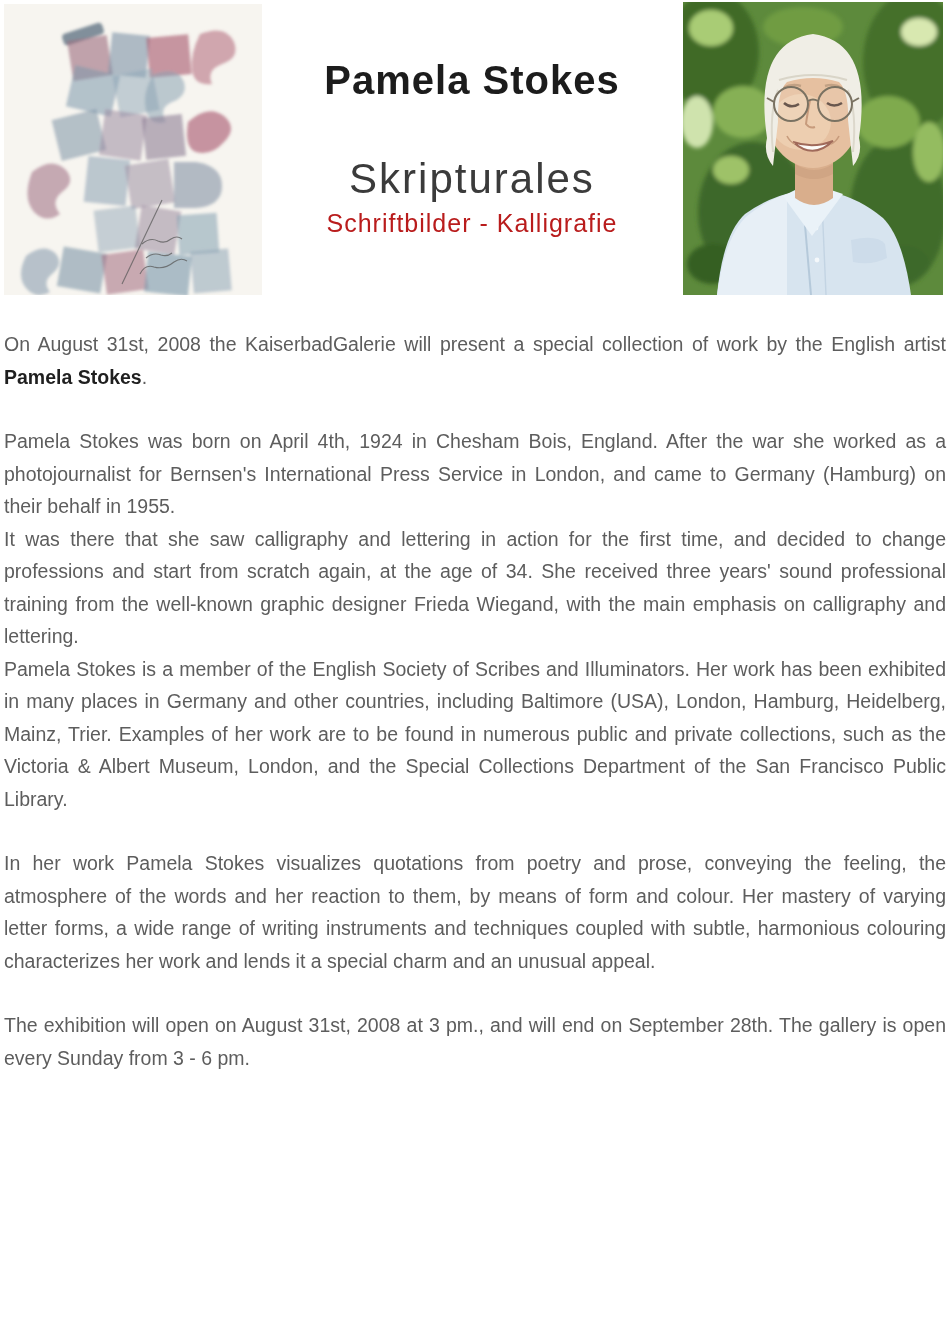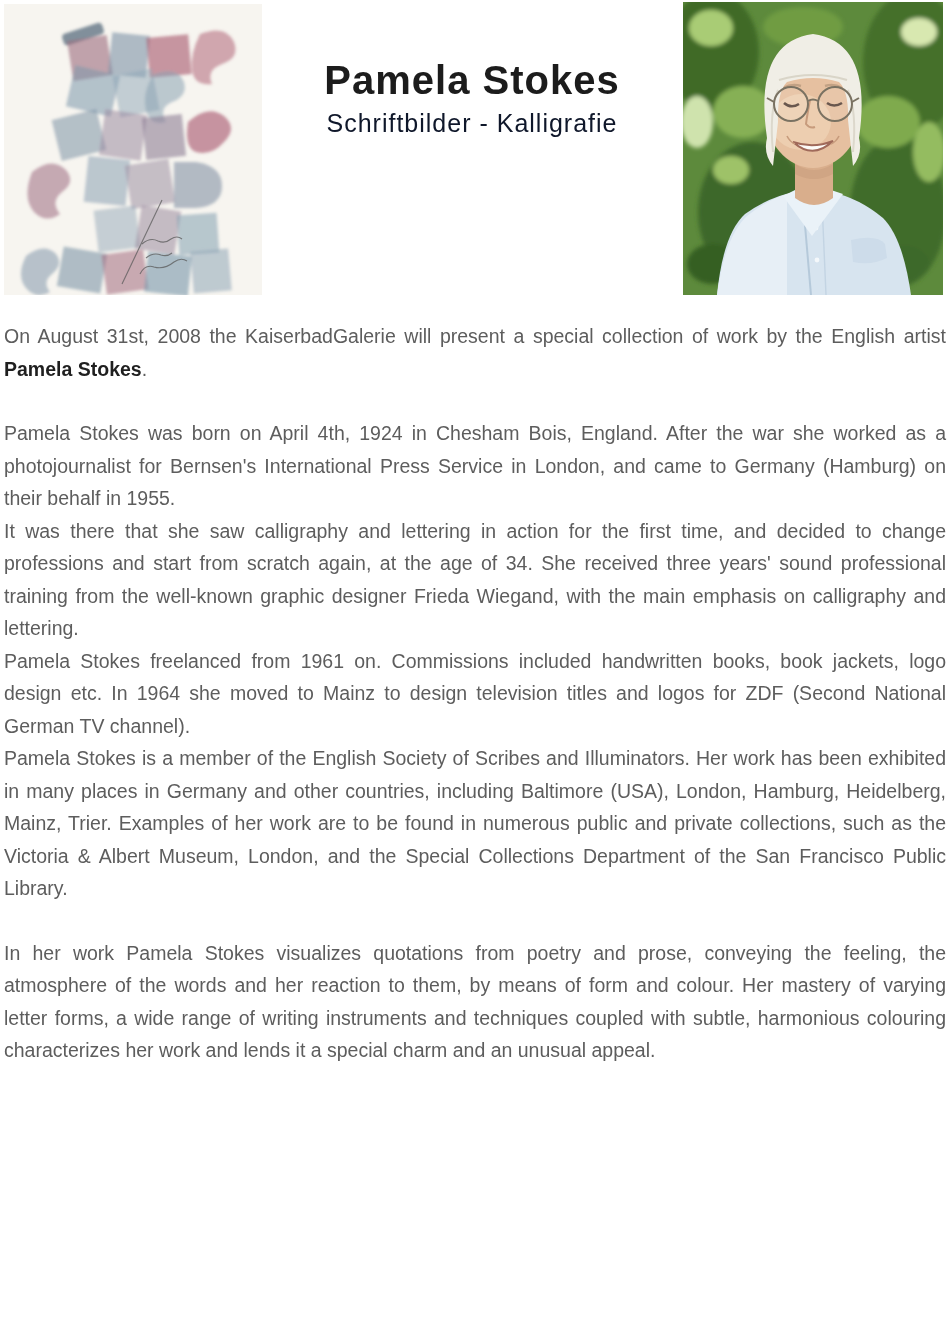--- a/index.html
+++ b/index.html
@@ -39,26 +39,26 @@
     font-size: 42px;
     font-weight: normal;
     letter-spacing: 2px;
     color: #3b3b3b;
   }
   .exhibition-subtitle {
     margin-top: 6px;
     font-size: 25px;
     font-weight: normal;
     letter-spacing: 1px;
-    color: #0f172a;
+    color: #b91c1c;
   }
 
   
   .content {
-    position: absolute; left: 0; top: 320px;
+    position: absolute; left: 0; top: 328px;
     width: 950px;
     padding: 0 4px;
     color: #5d5d5d;
     font-size: 19.5px;
     line-height: 32.5px;
     text-align: justify;
   }
   .content p { margin: 0; }
   .block-gap { margin-top: 32px !important; }
   .intro .artist-highlight {
@@ -116,20 +116,21 @@
         <line x1="118" y1="280" x2="158" y2="196"></line>
         <path d="M138,240 q8,-7 16,-3 q7,3 13,-2 q6,-4 11,0"></path>
         <path d="M142,254 q7,-6 15,-3 q6,2 11,-2"></path>
         <path d="M136,270 q5,-10 14,-7 q10,3 20,-5 q7,-5 13,-1"></path>
       </g>
     </svg>
   </div>
 
   <div class="title-block">
     <div class="artist-name">Pamela Stokes</div>
+    <div class="exhibition-title">Skripturales</div>
     <div class="exhibition-subtitle">Schriftbilder - Kalligrafie</div>
   </div>
 
   <div class="portrait-frame">
     <svg width="260" height="293" viewBox="0 0 260 293" xmlns="http://www.w3.org/2000/svg">
       <defs>
         <filter id="soft" x="-20%" y="-20%" width="140%" height="140%">
           <feGaussianBlur stdDeviation="2.2"></feGaussianBlur>
         </filter>
       </defs>
@@ -193,20 +194,20 @@
   </div>
 </div>
 
 <div class="content">
 
   <p class="intro"><span>On August 31st, 2008 the KaiserbadGalerie will present a special collection of work by the English artist </span><span class="artist-highlight">Pamela Stokes</span><span>.</span></p>
 
   <div class="block-gap">
     <p>Pamela Stokes was born on April 4th, 1924 in Chesham Bois, England. After the war she worked as a photojournalist for Bernsen's International Press Service in London, and came to Germany (Hamburg) on their behalf in 1955.</p>
     <p>It was there that she saw calligraphy and lettering in action for the first time, and decided to change professions and start from scratch again, at the age of 34. She received three years' sound professional training from the well-known graphic designer Frieda Wiegand, with the main emphasis on calligraphy and lettering.</p>
-    <p>Pamela Stokes freelanced from 1961 on. Commissions included handwritten books, book jackets, logo design etc. In 1964 she moved to Mainz to design television titles and logos for ZDF (Second National German TV channel).</p>
     <p>Pamela Stokes is a member of the English Society of Scribes and Illuminators. Her work has been exhibited in many places in Germany and other countries, including Baltimore (USA), London, Hamburg, Heidelberg, Mainz, Trier. Examples of her work are to be found in numerous public and private collections, such as the Victoria &amp; Albert Museum, London, and the Special Collections Department of the San Francisco Public Library.</p>
   </div>
 
   <p class="block-gap">In her work Pamela Stokes visualizes quotations from poetry and prose, conveying the feeling, the atmosphere of the words and her reaction to them, by means of form and colour. Her mastery of varying letter forms, a wide range of writing instruments and techniques coupled with subtle, harmonious colouring characterizes her work and lends it a special charm and an unusual appeal.</p>
 
+  <p class="block-gap">The exhibition will open on August 31st, 2008 at 3 pm., and will end on September 28th. The gallery is open every Sunday from 3 - 6 pm.</p>
 
 </div>
 
 </body></html>

